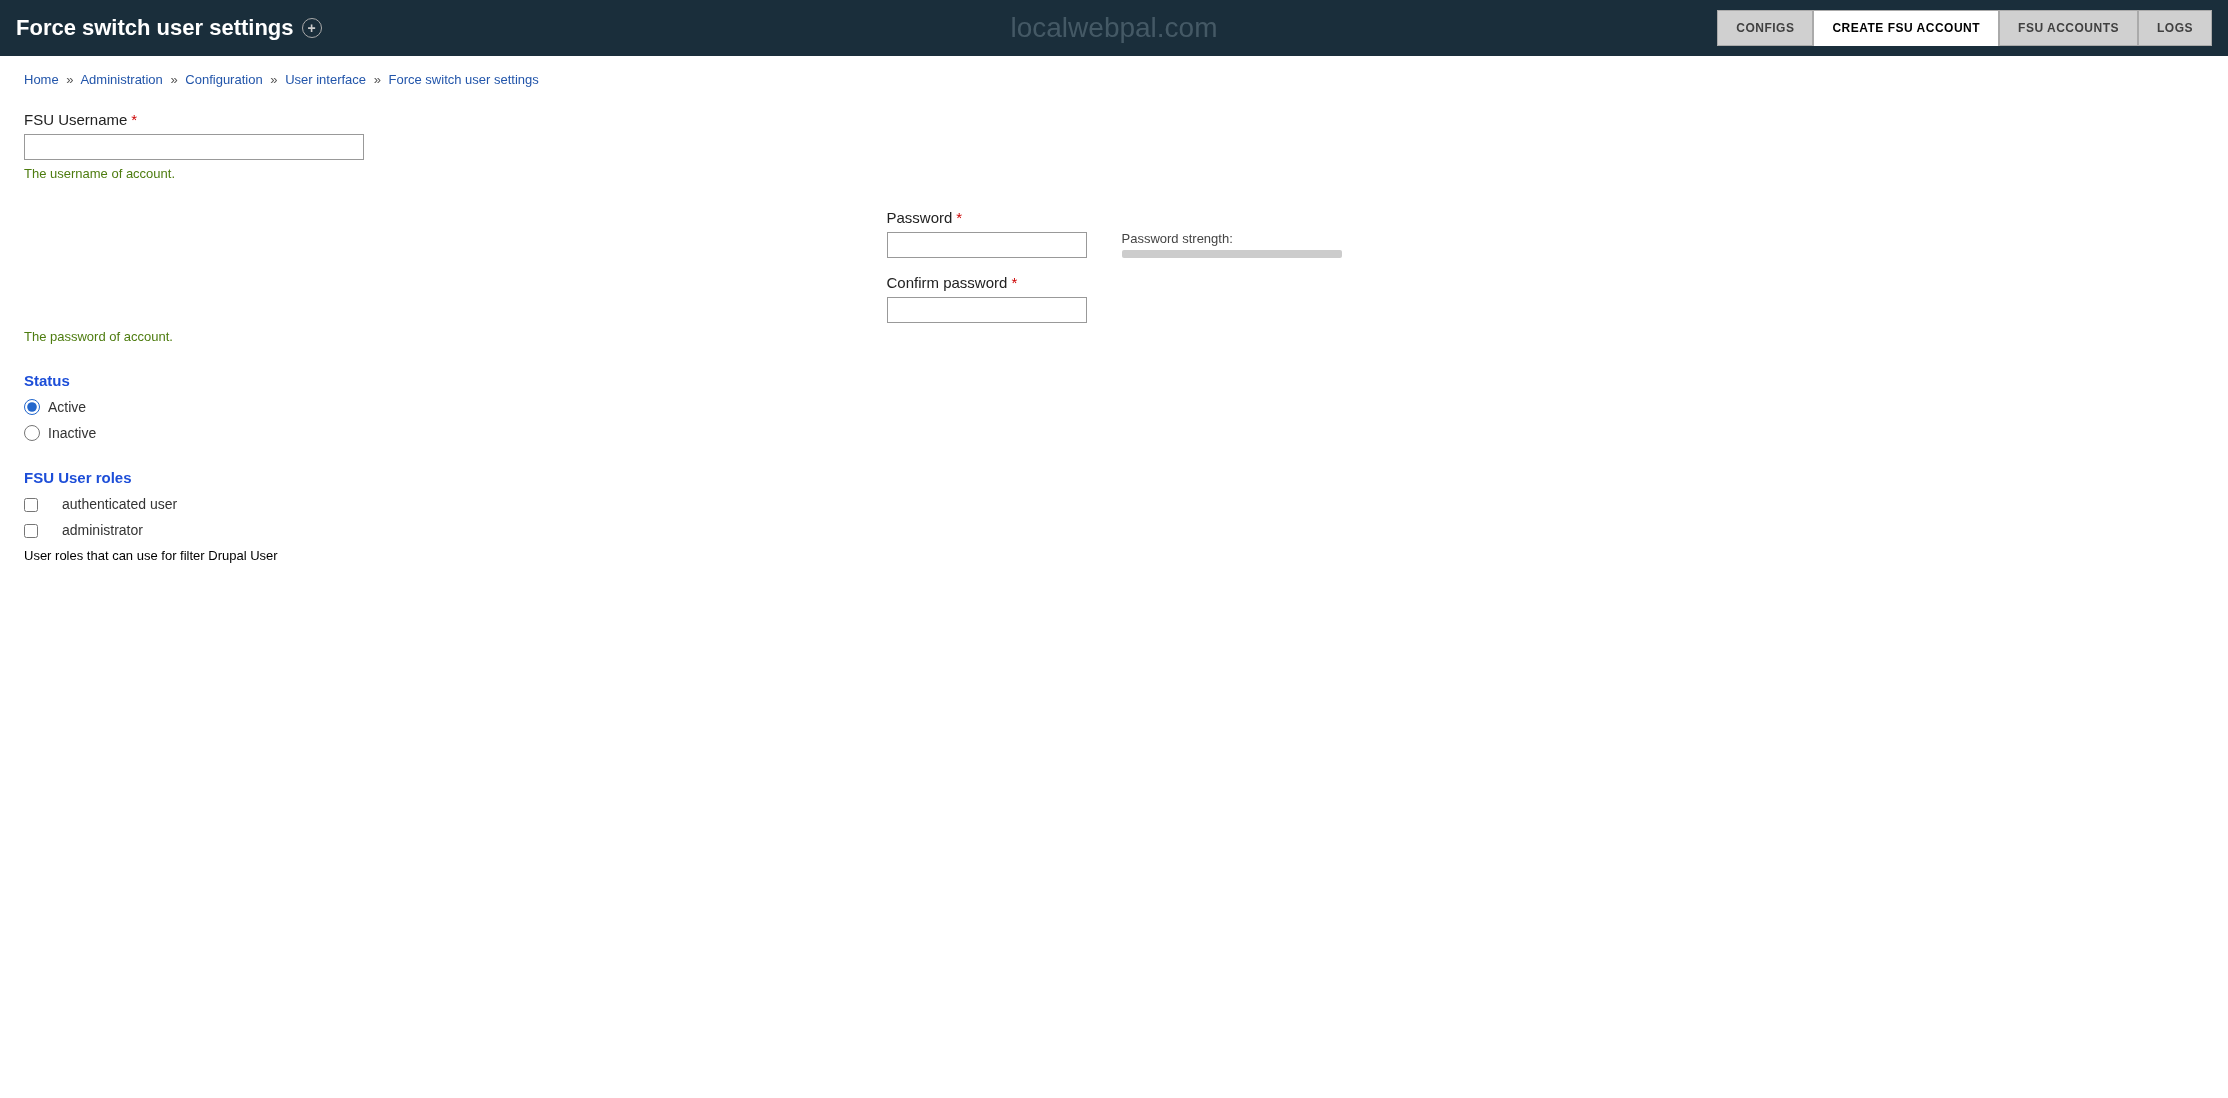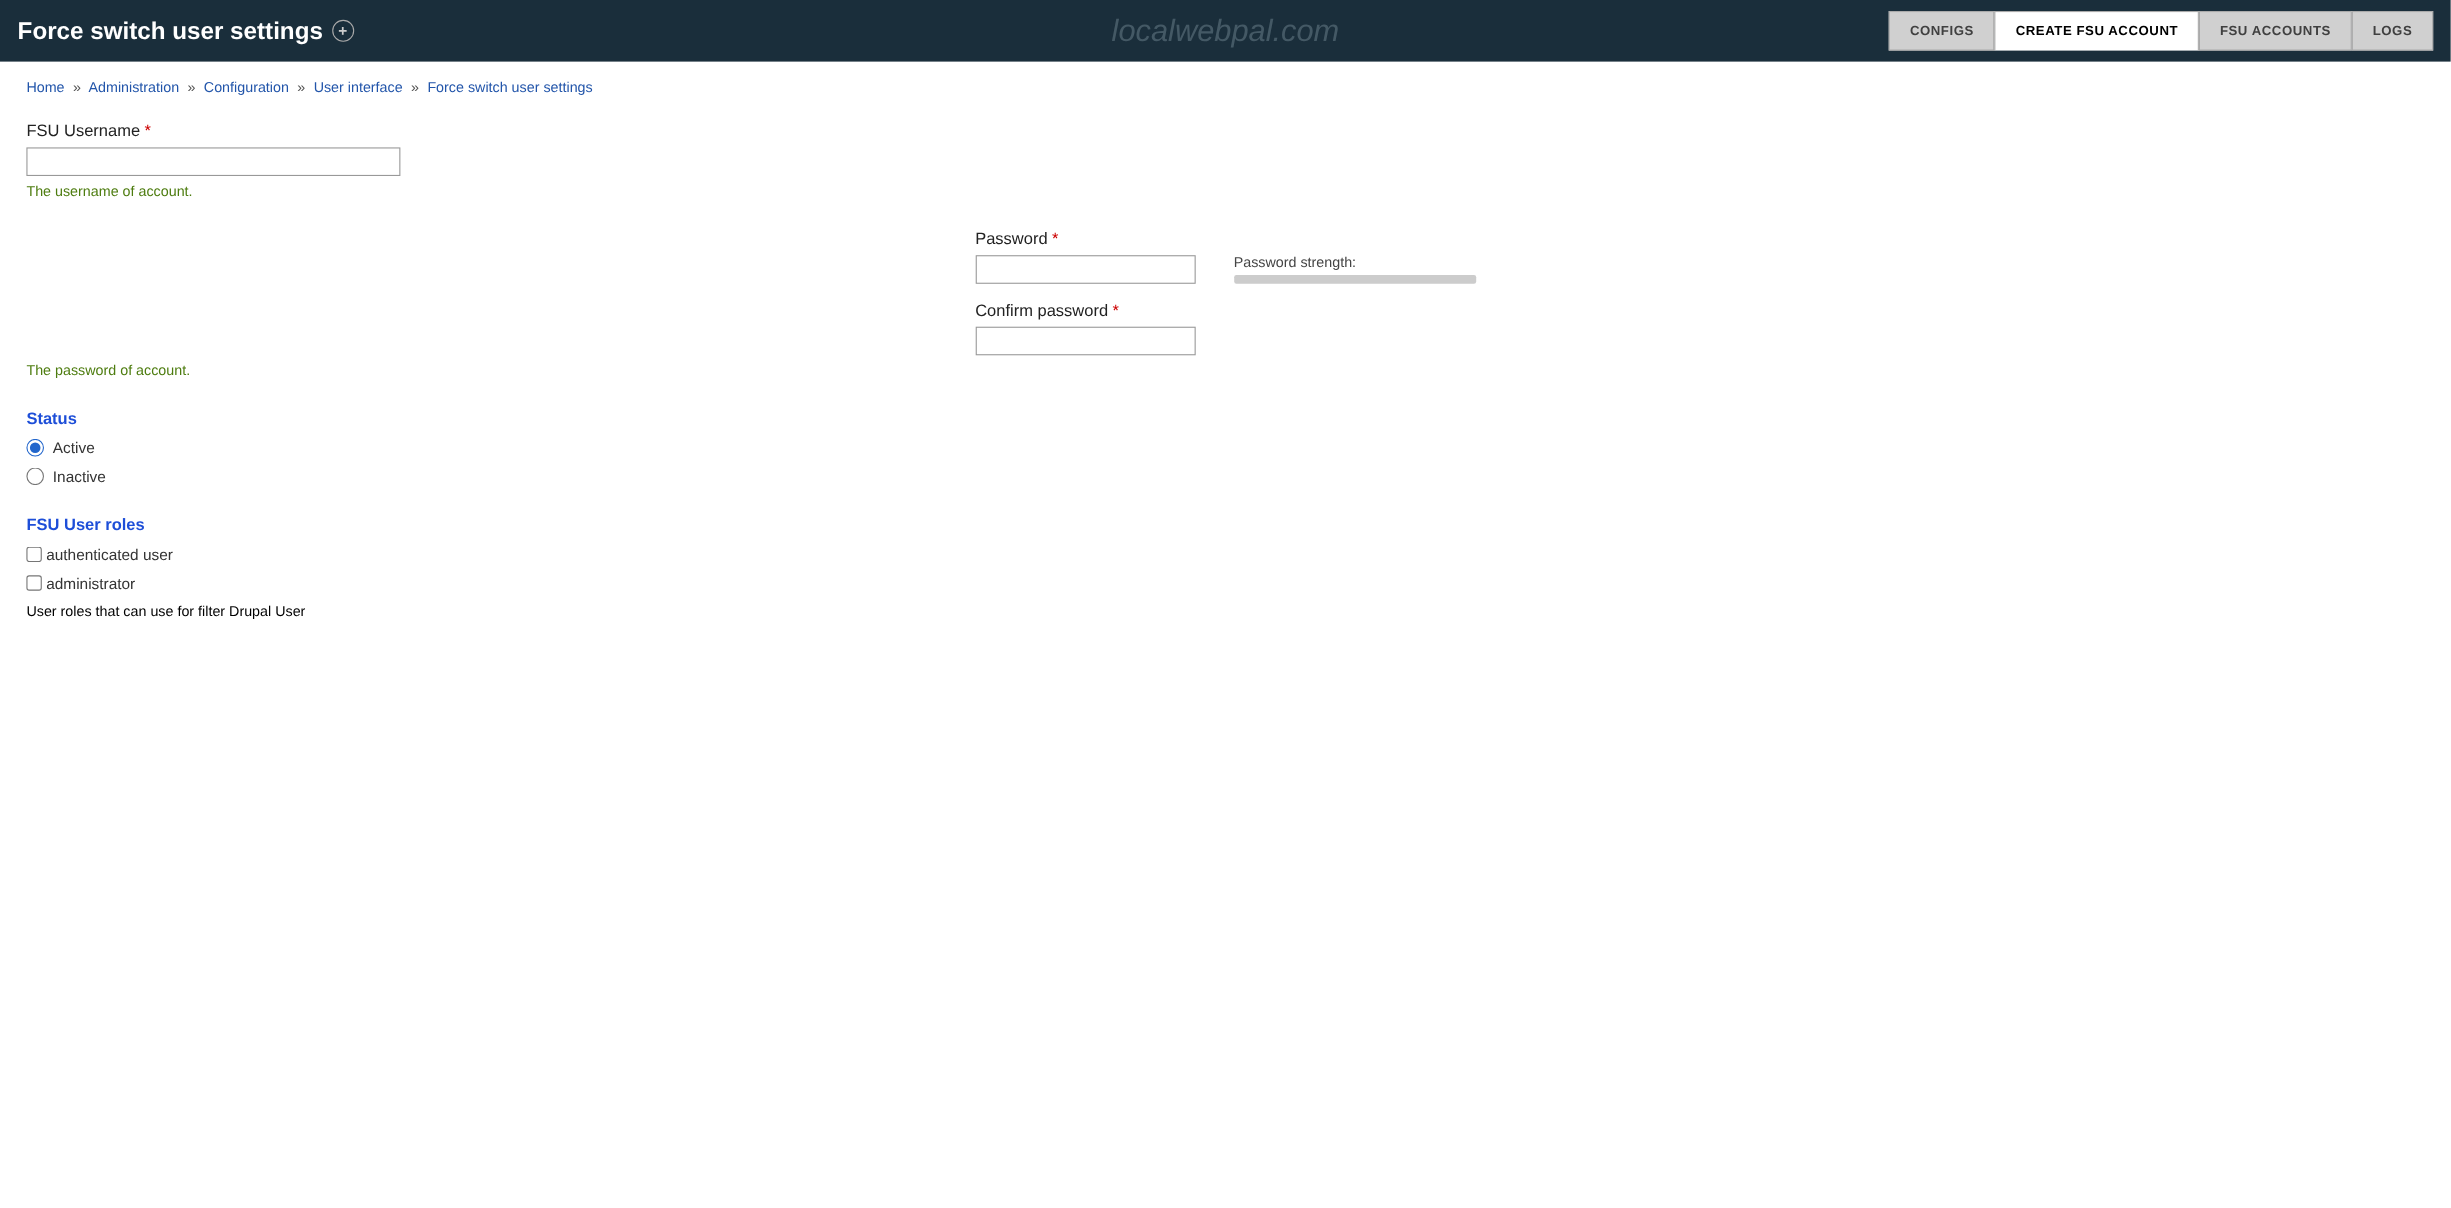--- a/index.html
+++ b/index.html
@@ -34,21 +34,20 @@
       font-size: 14px;
       color: #ccc;
       cursor: pointer;
     }
     .watermark {
       position: absolute;
       left: 50%;
       transform: translateX(-50%);
       color: rgba(150,170,180,0.35);
       font-size: 28px;
-      font-style: italic;
       pointer-events: none;
       white-space: nowrap;
     }
     .header-tabs {
       display: flex;
       gap: 0;
     }
     .header-tab {
       padding: 10px 18px;
       background: #d0d0d0;
@@ -166,22 +165,22 @@
     .radio-item input[type="radio"] {
       width: 16px;
       height: 16px;
       accent-color: #2266cc;
       cursor: pointer;
     }
 
     
     .checkbox-item {
       display: flex;
-      align-items: center;
-      gap: 4px;
+      align-items: flex-end;
+      gap: 24px;
       margin-bottom: 10px;
       font-size: 14px;
       cursor: pointer;
     }
     .checkbox-item input[type="checkbox"] {
       width: 14px;
       height: 14px;
       cursor: pointer;
     }
     .roles-description {

